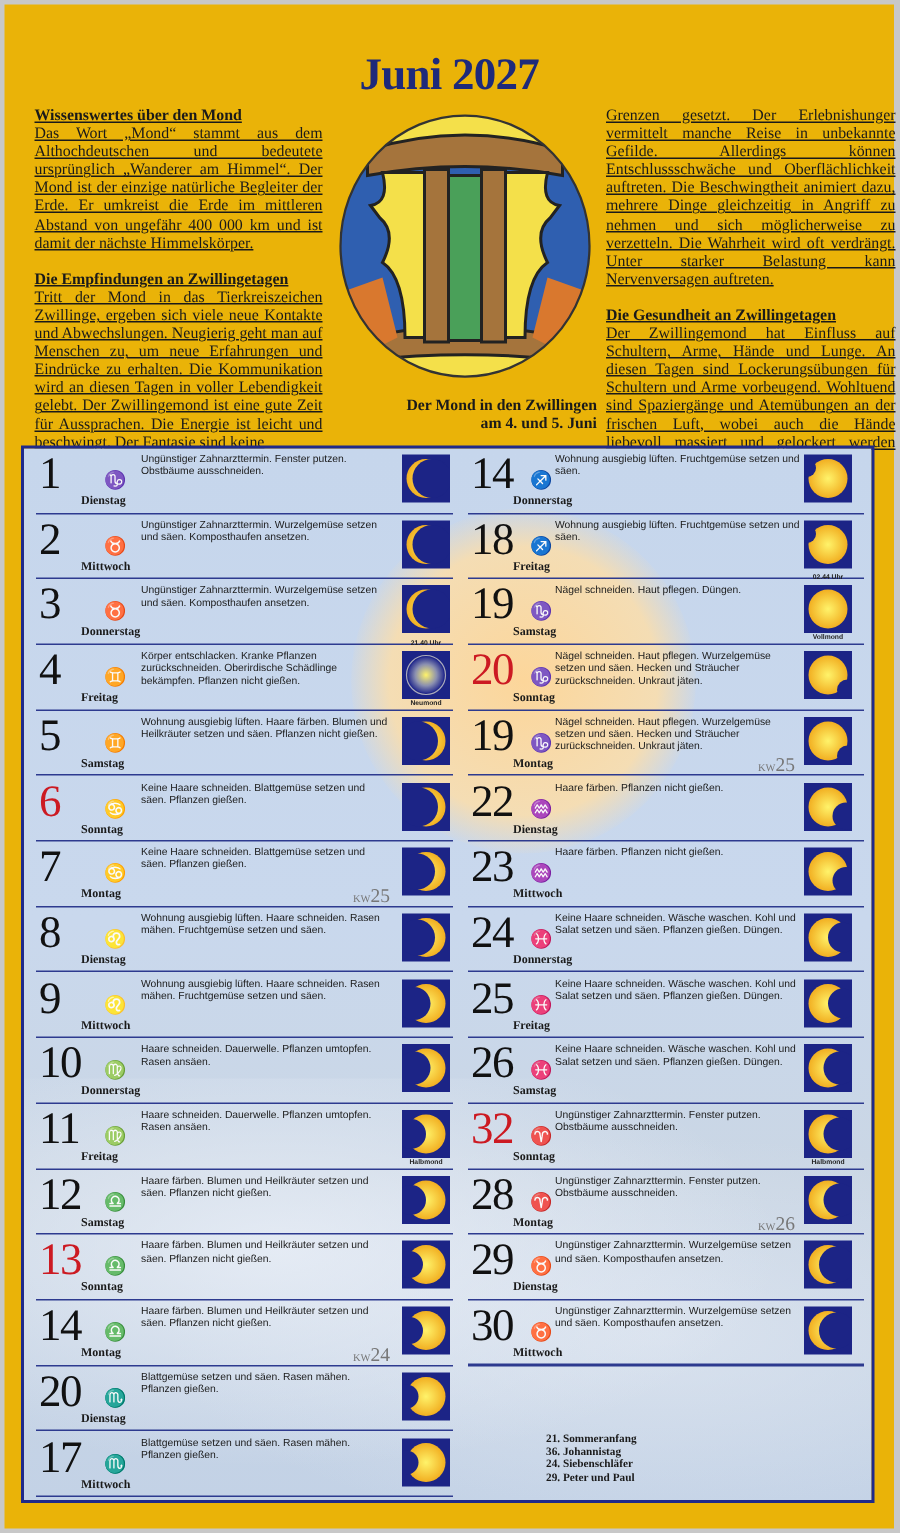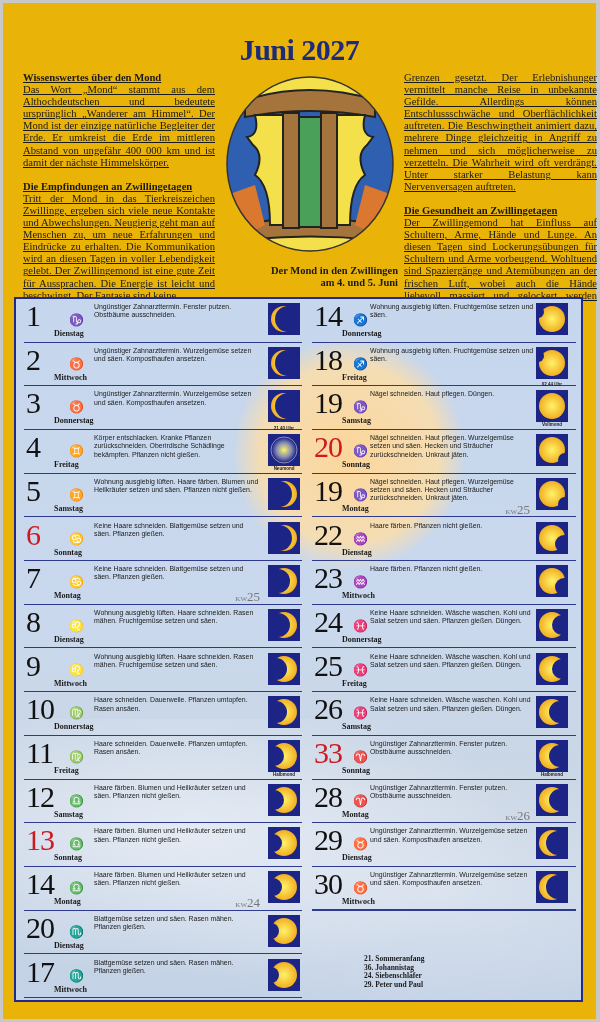--- a/index.html
+++ b/index.html
@@ -613,21 +613,21 @@
                   <stop offset="0" stop-color="#fff36a"></stop>
                   <stop offset="1" stop-color="#f0a81a"></stop>
                 </radialGradient>
               </defs>
               <circle cx="16" cy="16" r="13" fill="url(#mg)"></circle>
               <circle cx="24" cy="16" r="11" fill="#1c2486"></circle>
             </svg></span>
 
   </div>
         <div class="row" style="top: 437px;">
-    <span class="num sun">33</span>
+    <span class="num sun">32</span>
     <span class="wday">Sonntag</span>
     <span class="sign">♈</span>
     <span class="tip">Ungünstiger Zahnarzttermin. Fenster putzen. Obstbäume ausschneiden.</span>
     <span class="moon"><svg width="32" height="32" viewBox="0 0 32 32">
               <defs>
                 <radialGradient id="mg" cx="50%" cy="50%" r="55%">
                   <stop offset="0" stop-color="#fff36a"></stop>
                   <stop offset="1" stop-color="#f0a81a"></stop>
                 </radialGradient>
               </defs>

